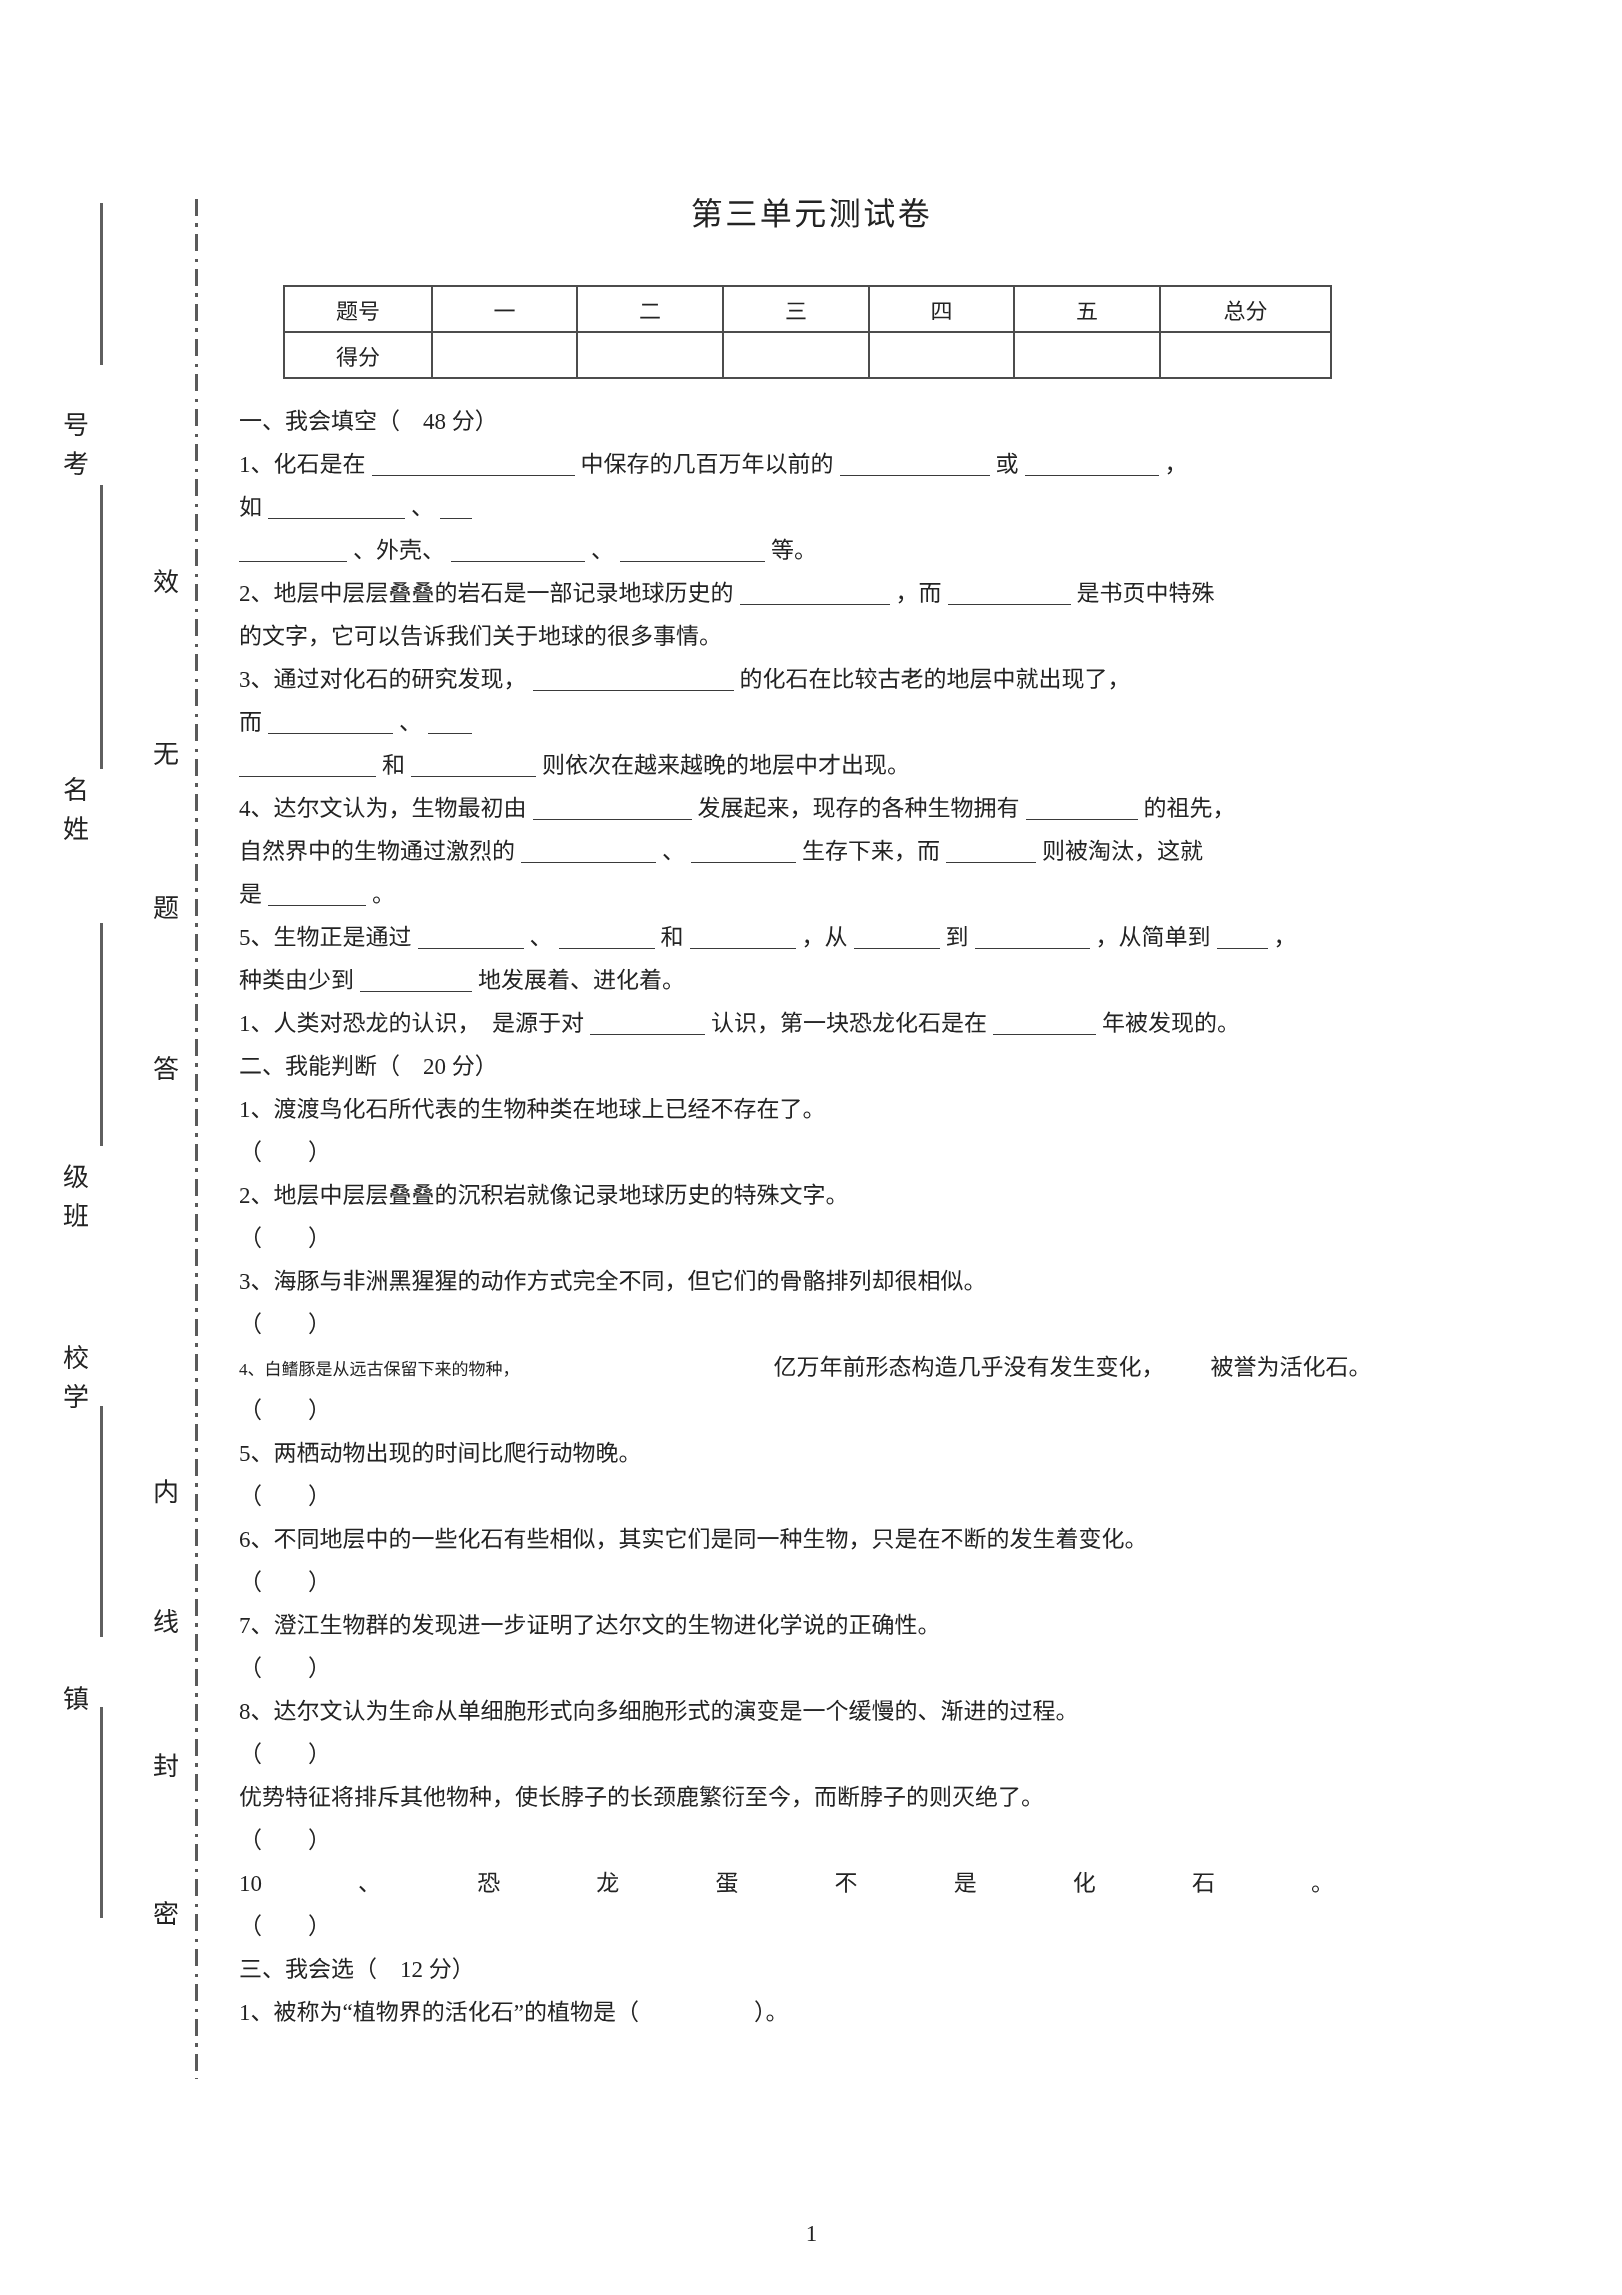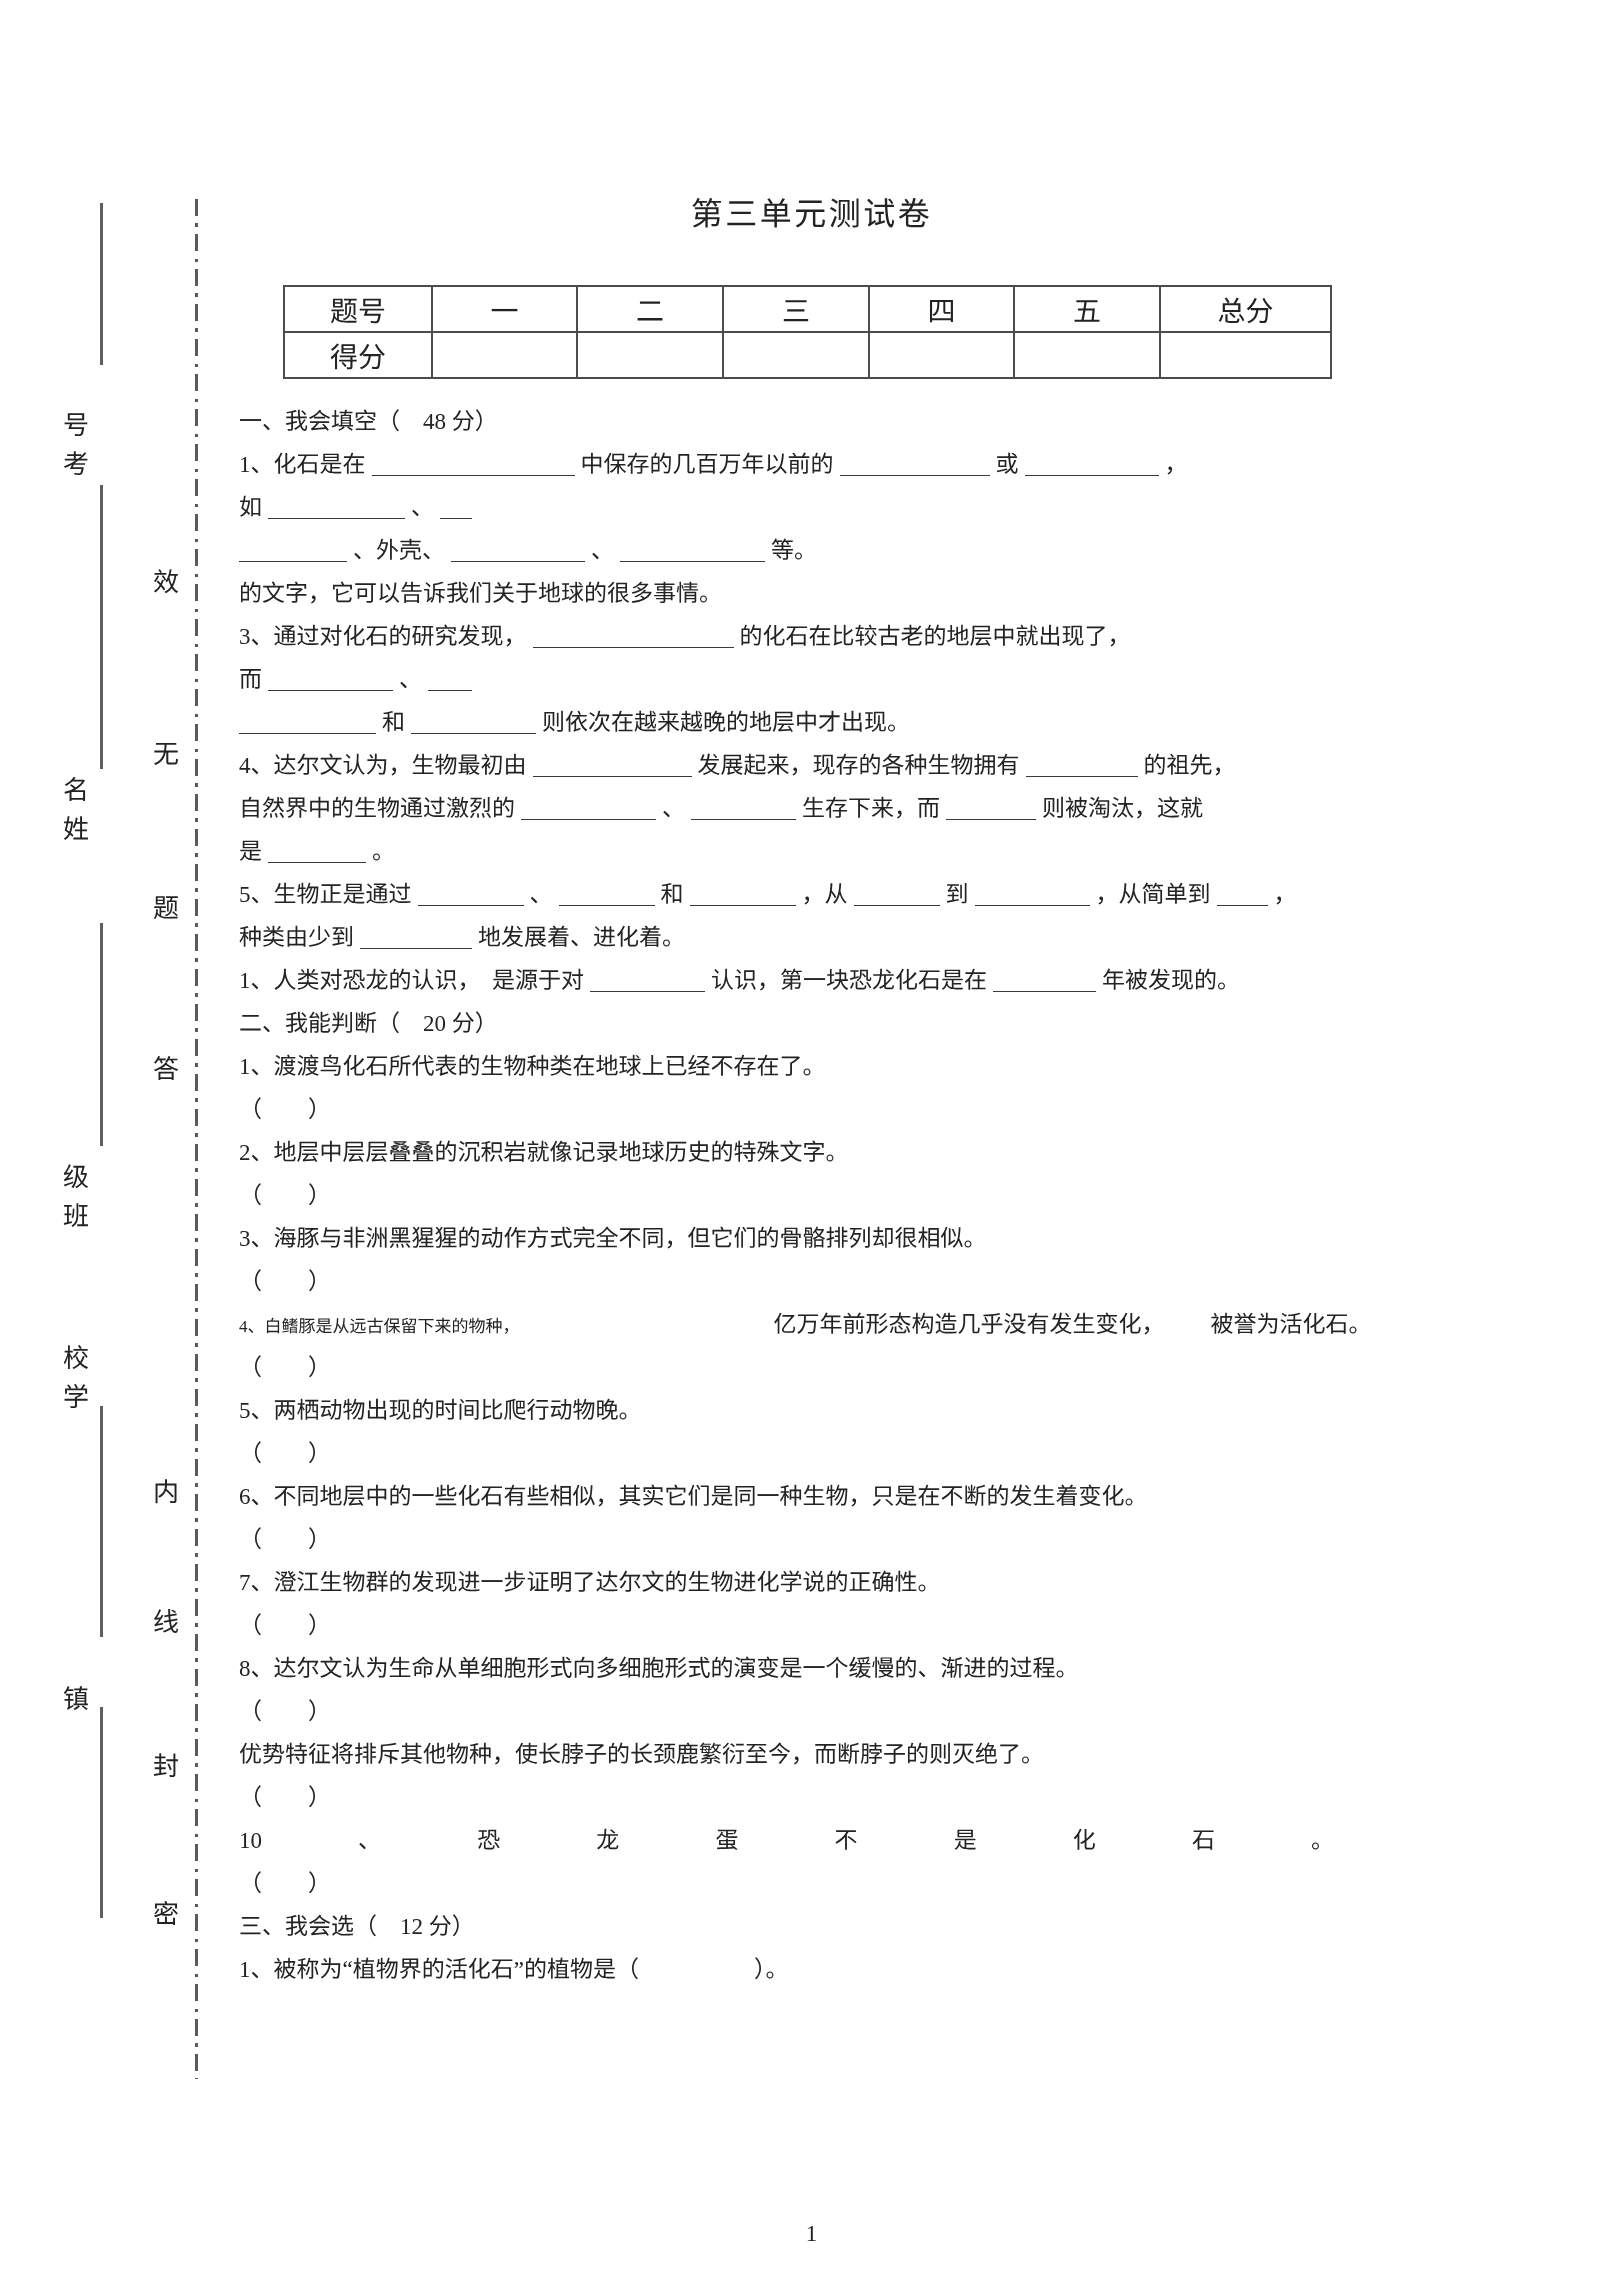--- a/index.html
+++ b/index.html
@@ -12,21 +12,21 @@
   .mseg{position:absolute;left:100px;width:2.5px;background:#5f5f5f;}
   .vlabel{position:absolute;left:63px;width:34px;font-size:26px;line-height:39px;
     text-align:left;word-break:break-all;letter-spacing:0;}
   .sealchar{position:absolute;left:150px;width:32px;font-size:26px;text-align:center;}
 
   
   .title{position:absolute;top:188px;left:0;width:100%;text-align:center;
     font-size:32px;letter-spacing:2.5px;}
   table.score{position:absolute;top:285px;left:283px;border-collapse:collapse;table-layout:fixed;}
   table.score td{border:2.5px solid #4c4c4c;height:44px;text-align:center;
-    font-size:28px;padding:0;overflow:hidden;}
+    font-size:22px;padding:0;overflow:hidden;}
 
   
   .content{position:absolute;left:239px;top:400px;width:1149px;font-size:23px;}
   .line{height:43px;line-height:43px;white-space:nowrap;}
   .blank{display:inline-block;border-bottom:1.7px solid #3a3a3a;margin:0 6px;
     vertical-align:-4.2px;height:29px;}
   .small{font-size:17px;}
   .g1{margin-left:254px;}
   .g2{margin-left:46px;}
   .spread{width:1095px;text-align:justify;text-align-last:justify;white-space:normal;}
@@ -100,20 +100,23 @@
     <div class="line">
       <span>1、化石是在</span><span class="blank" style="width:203px"></span><span>中保存的几百万年以前的</span><span class="blank" style="width:150px"></span><span>或</span><span class="blank" style="width:134px"></span><span>，</span>
     </div>
     <div class="line">
       <span>如</span><span class="blank" style="width:137px"></span><span>、</span><span class="blank" style="width:32px"></span>
     </div>
     <div class="line">
       <span class="blank" style="width:108px;margin-left:0"></span><span>、外壳、</span><span class="blank" style="width:134px"></span><span>、</span><span class="blank" style="width:145px"></span><span>等。</span>
     </div>
 
+    <div class="line">
+      <span>2、地层中层层叠叠的岩石是一部记录地球历史的</span><span class="blank" style="width:150px"></span><span>，而</span><span class="blank" style="width:123px"></span><span>是书页中特殊</span>
+    </div>
     <div class="line">的文字，它可以告诉我们关于地球的很多事情。</div>
 
     <div class="line">
       <span>3、通过对化石的研究发现，</span><span class="blank" style="width:201px"></span><span>的化石在比较古老的地层中就出现了，</span>
     </div>
     <div class="line">
       <span>而</span><span class="blank" style="width:125px"></span><span>、</span><span class="blank" style="width:44px"></span>
     </div>
     <div class="line">
       <span class="blank" style="width:137px;margin-left:0"></span><span>和</span><span class="blank" style="width:125px"></span><span>则依次在越来越晚的地层中才出现。</span>

